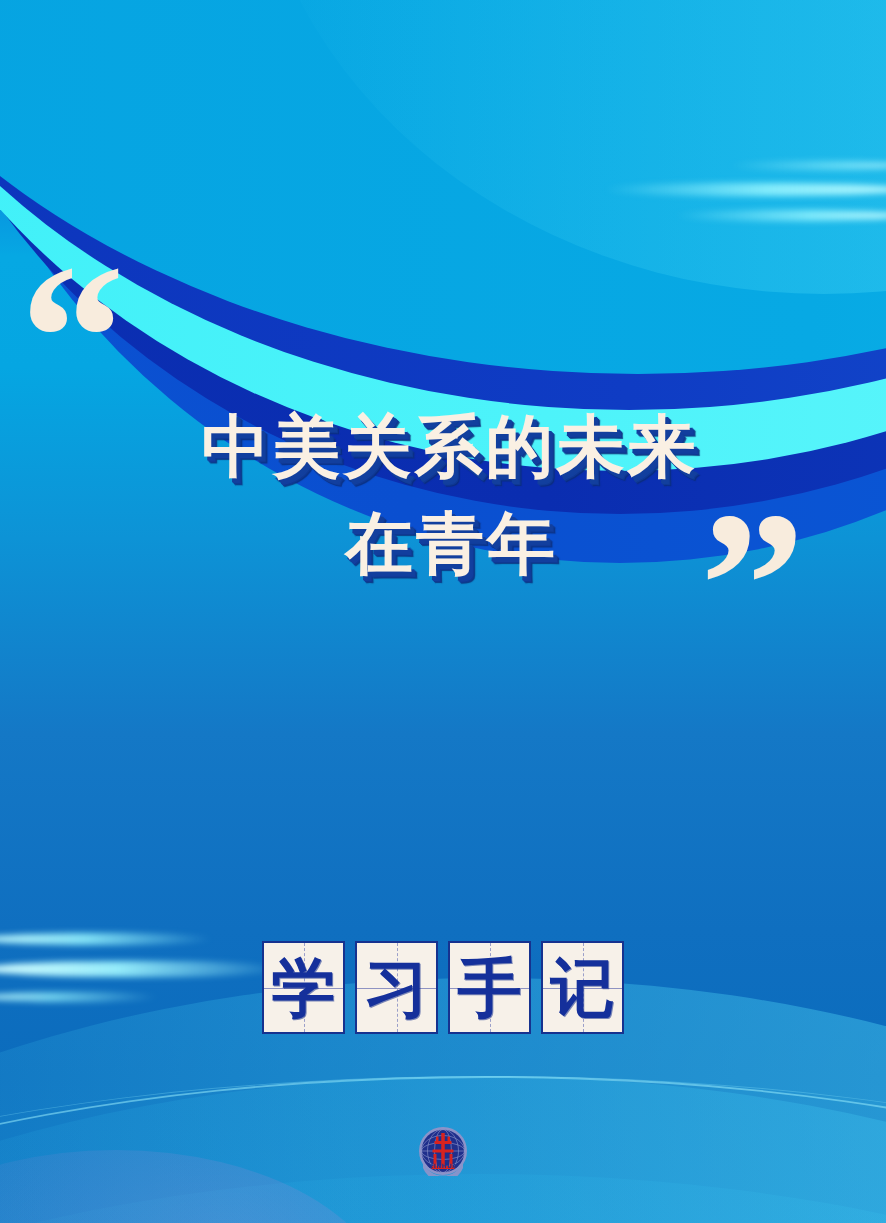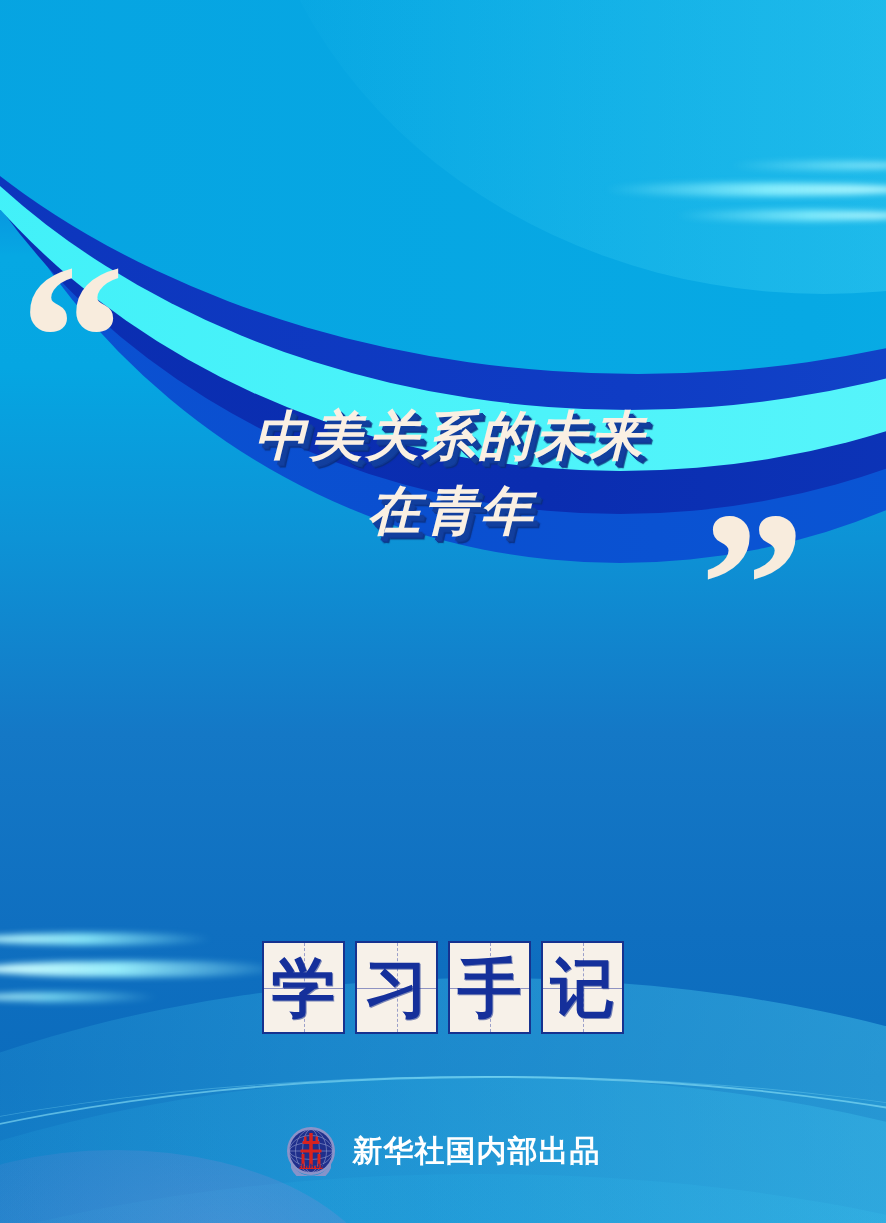--- a/index.html
+++ b/index.html
@@ -147,31 +147,30 @@
   
   .headline{
     position:absolute;
     left:0;right:0;
     top:398px;
     text-align:center;
   }
   .headline-line{
     font-family:"DejaVu Serif","Liberation Serif",serif;
     font-weight:700;
-    font-size:53px;
+    font-size:68px;
     line-height:1.42;
     letter-spacing:3px;
     color:#faf0e3;
     text-shadow:
        3px 4px 0 #123f9e,
        4px 5px 0 #123f9e,
        5px 6px 0 #0f3893,
        6px 7px 1px rgba(10,45,120,.85);
     white-space:nowrap;
-    font-style:italic;
   }
   .line-1{padding-left:14px;}
   .line-2{padding-left:17px;}
 
   
   .char-grid{
     position:absolute;
     left:0;right:0;
     top:941px;
     display:flex;
@@ -331,16 +330,15 @@
         <rect x="36" y="21" width="5" height="12" rx="1"></rect>
         <rect x="59" y="21" width="5" height="12" rx="1"></rect>
         <rect x="31" y="56" width="6" height="26" rx="1"></rect>
         <rect x="63" y="56" width="6" height="26" rx="1"></rect>
         <rect x="27" y="80" width="46" height="6" rx="1"></rect>
       </g>
       <path d="M10 72 A43 43 0 0 0 90 72 L90 84 A43 43 0 0 1 10 84 Z" fill="#8c93c9" opacity="0.95"></path>
       <text x="50" y="83" text-anchor="middle" font-family="DejaVu Sans, sans-serif" font-size="11.5" font-weight="700" fill="#1f2f8c" letter-spacing="1.2">XINHUA</text>
     </svg>
 
-    <div class="footer-text">新华社国内部出品</div>
   </div>
 
 </div>
 
 </body></html>

